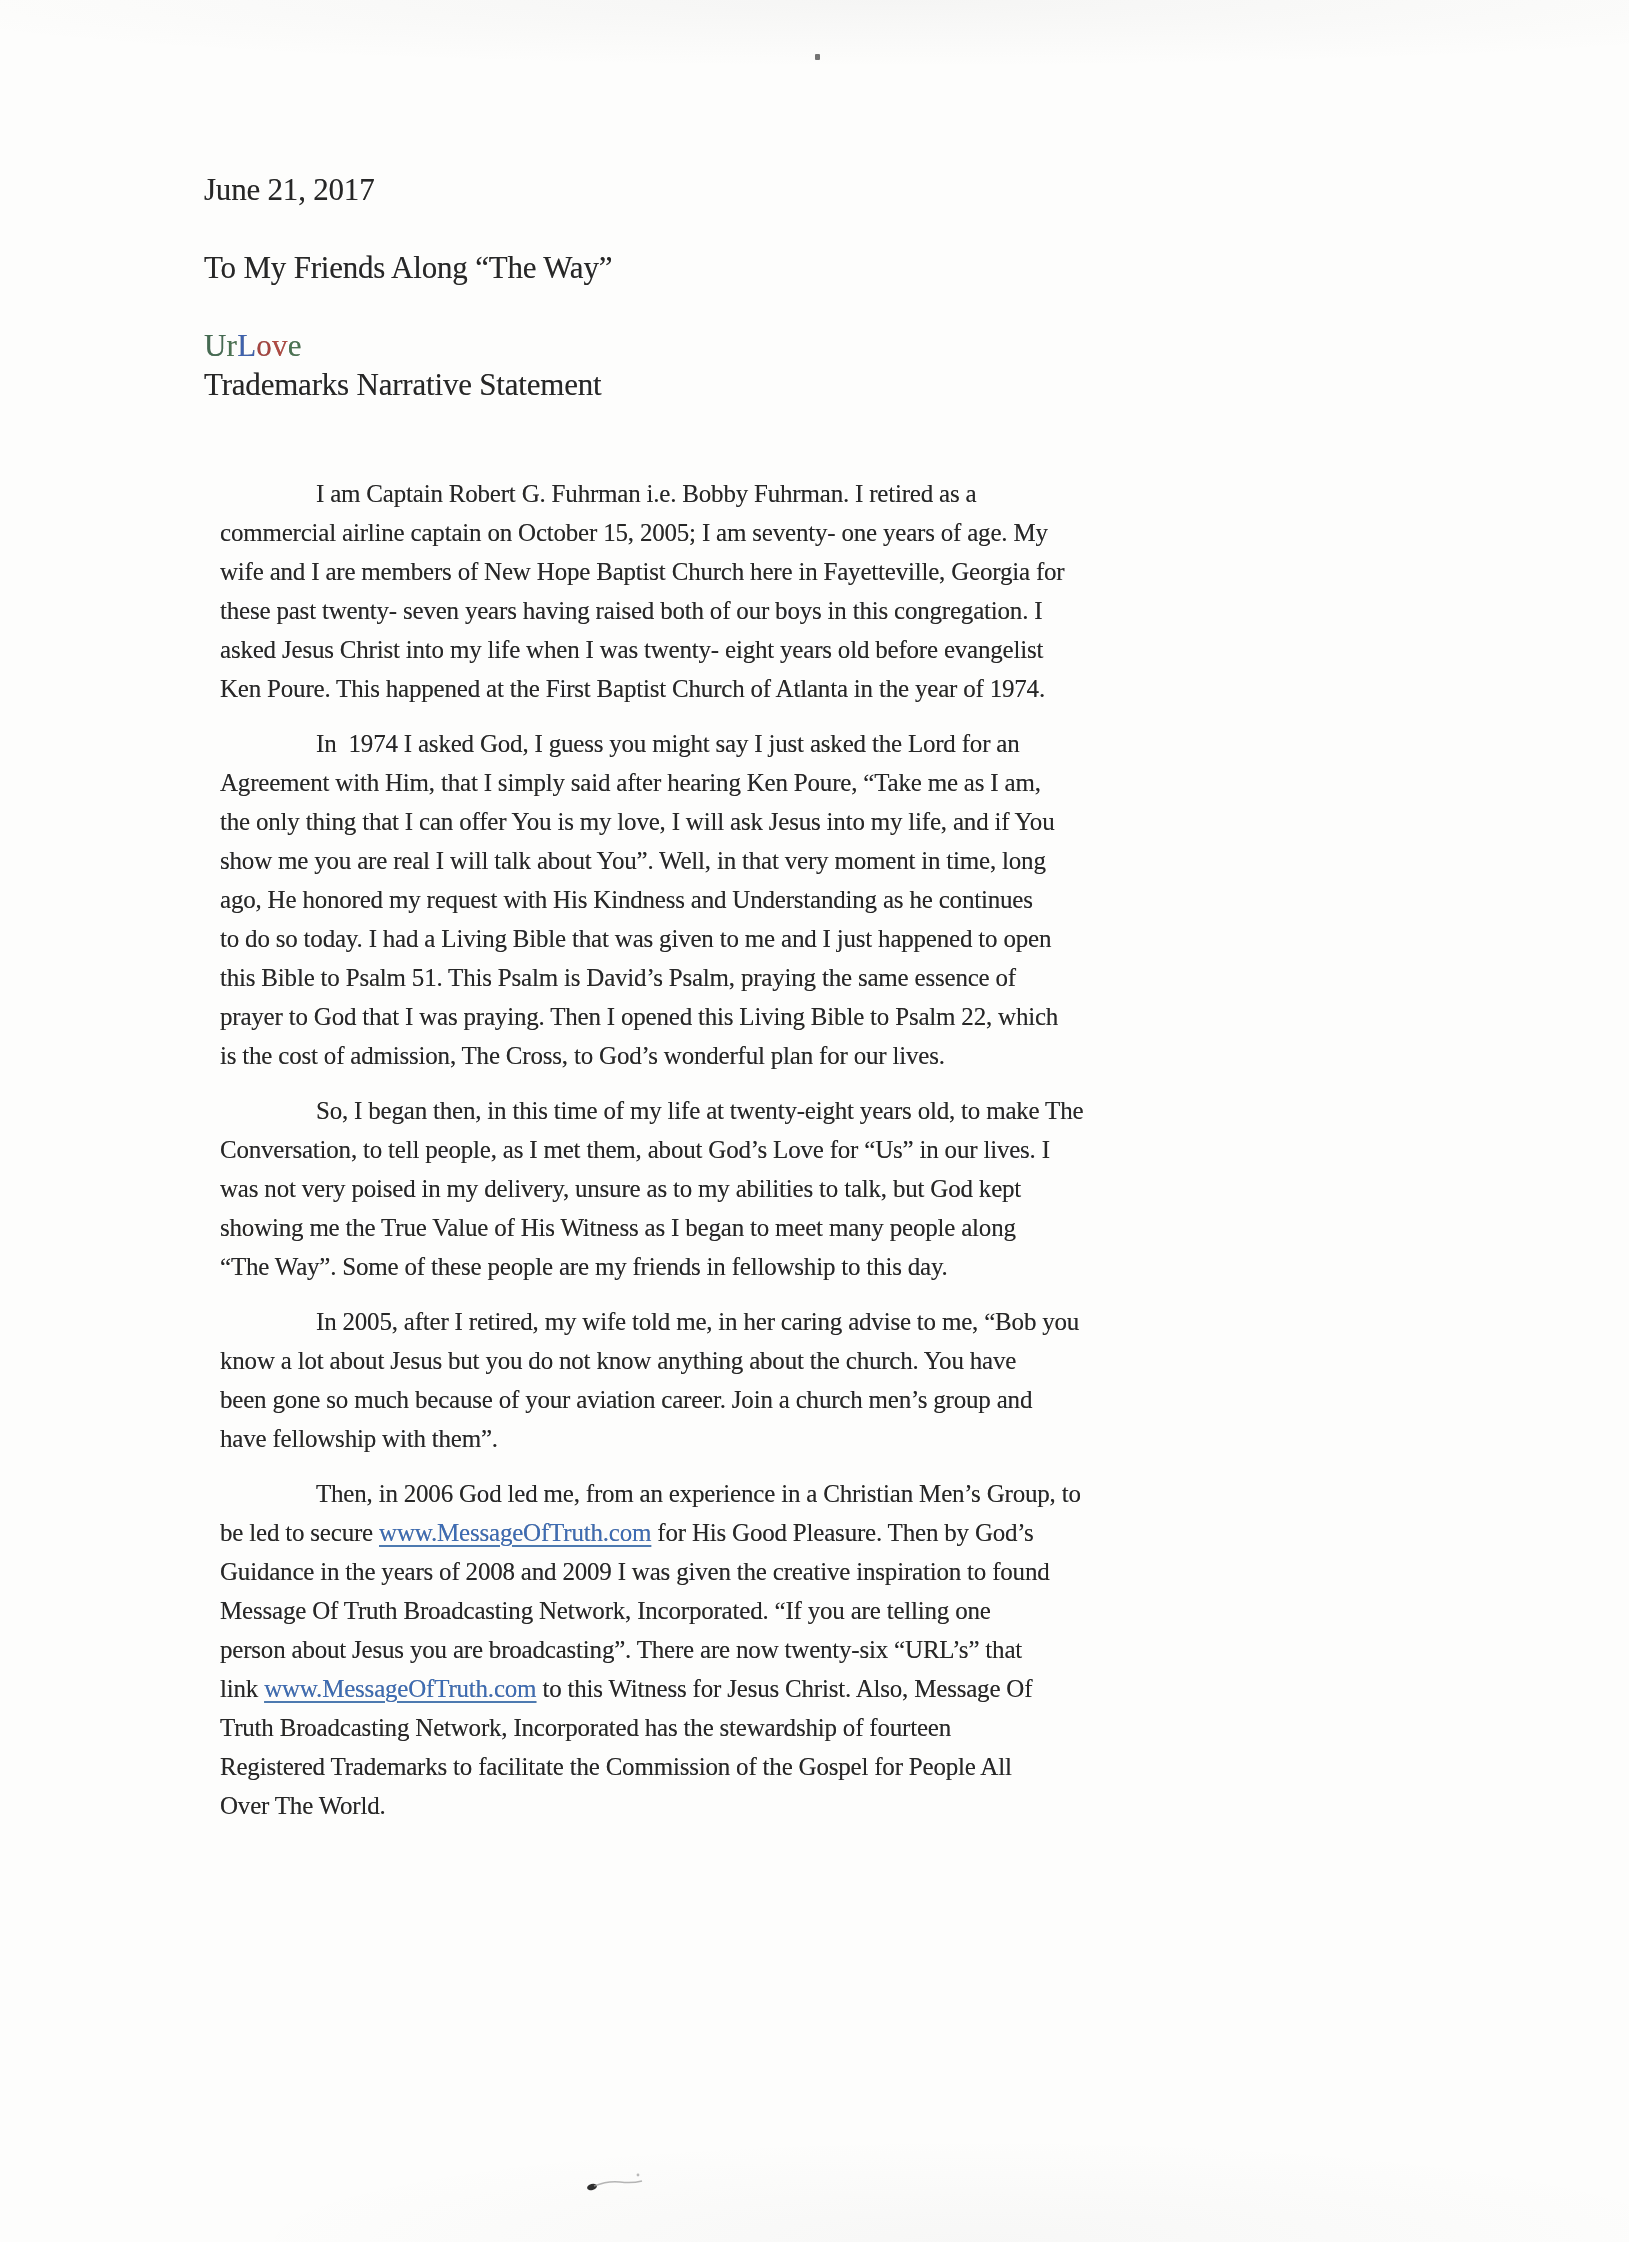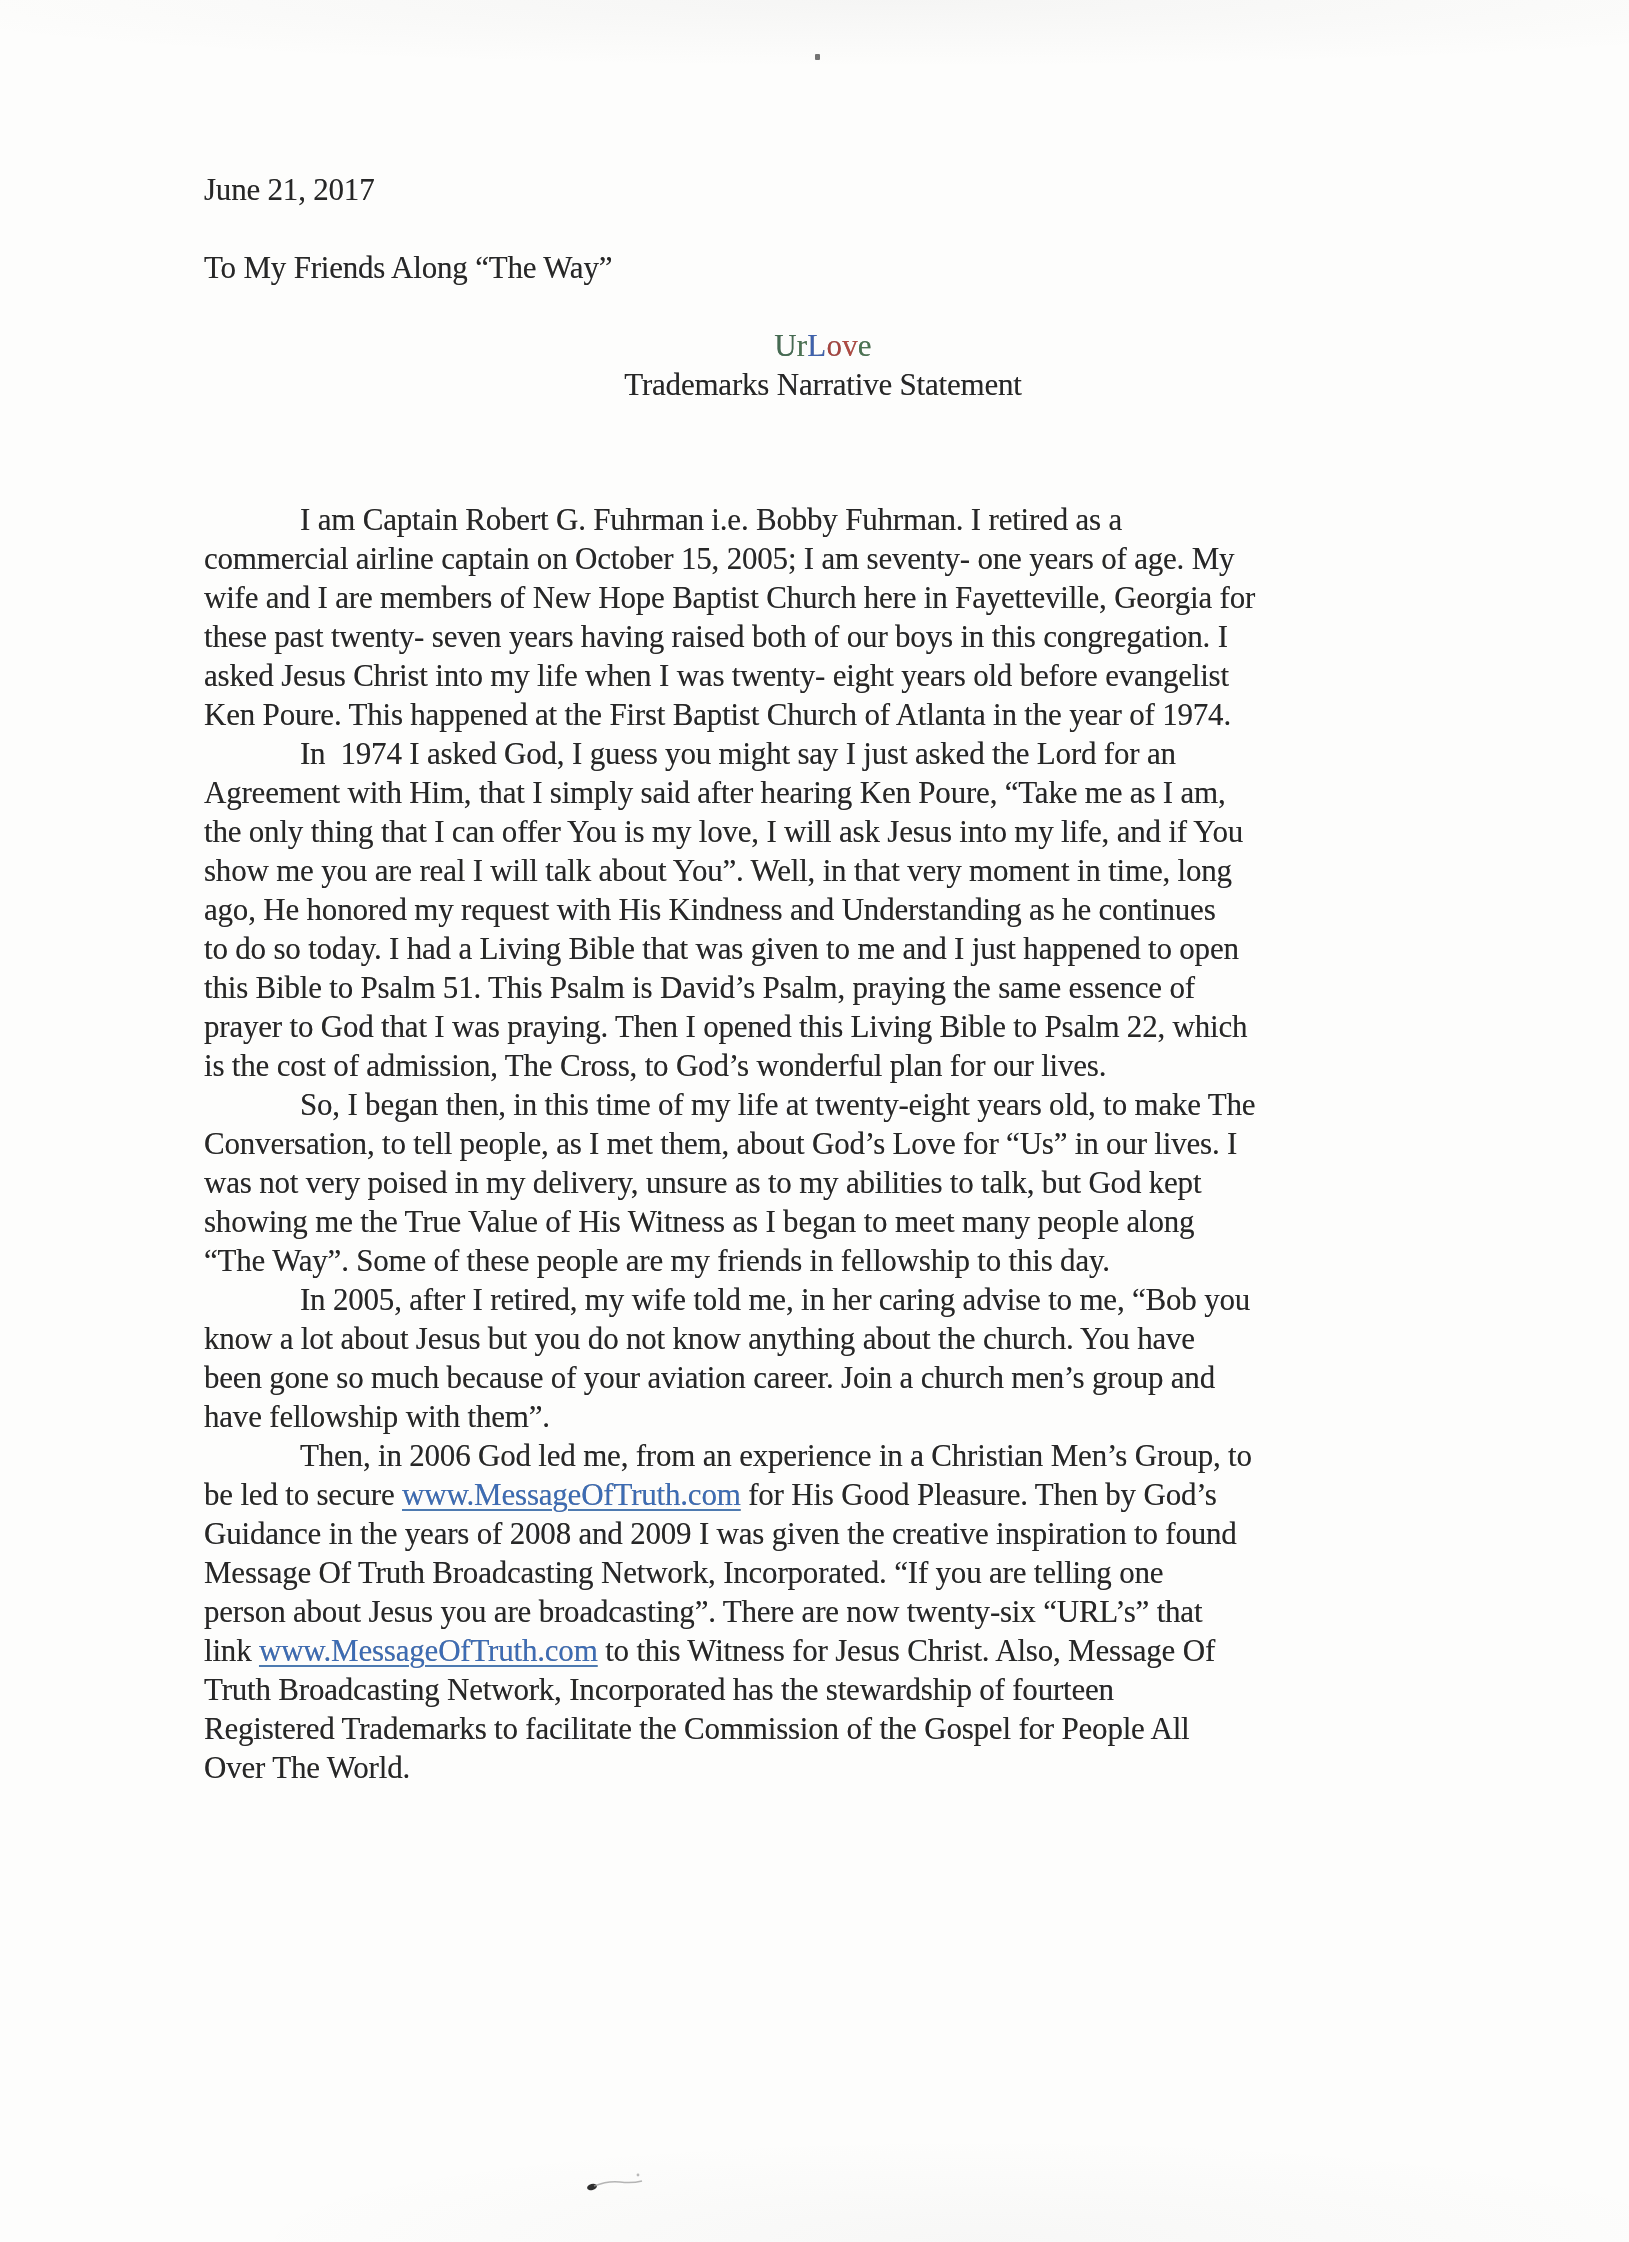--- a/index.html
+++ b/index.html
@@ -33,28 +33,28 @@
     margin: 0;
     font-size: 31px;
     line-height: 39px;
     white-space: pre;
     letter-spacing: -0.2px;
     text-shadow: 0 0 0.5px rgba(30,30,30,0.45);
   }
   .date { margin-bottom: 39px; }
   .salutation { margin-bottom: 39px; }
   .title-block {
-    text-align: center;
-    margin-bottom: 96px;
+    text-align: left;
+    margin-bottom: 70px;
   }
   .title-block .line { white-space: normal; }
   .brand { letter-spacing: 0.2px; }
   .body-text .para {
-    margin: 0;
-    font-size: 31px;
+    margin: 16px;
+    font-size: 25px;
     line-height: 39px;
     white-space: pre;
     text-indent: 96px;
     letter-spacing: -0.2px;
     text-shadow: 0 0 0.5px rgba(30,30,30,0.45);
   }
   .doc-link {
     color: #3d6cb4;
     text-decoration: underline;
     text-decoration-color: #4d7ab0;

